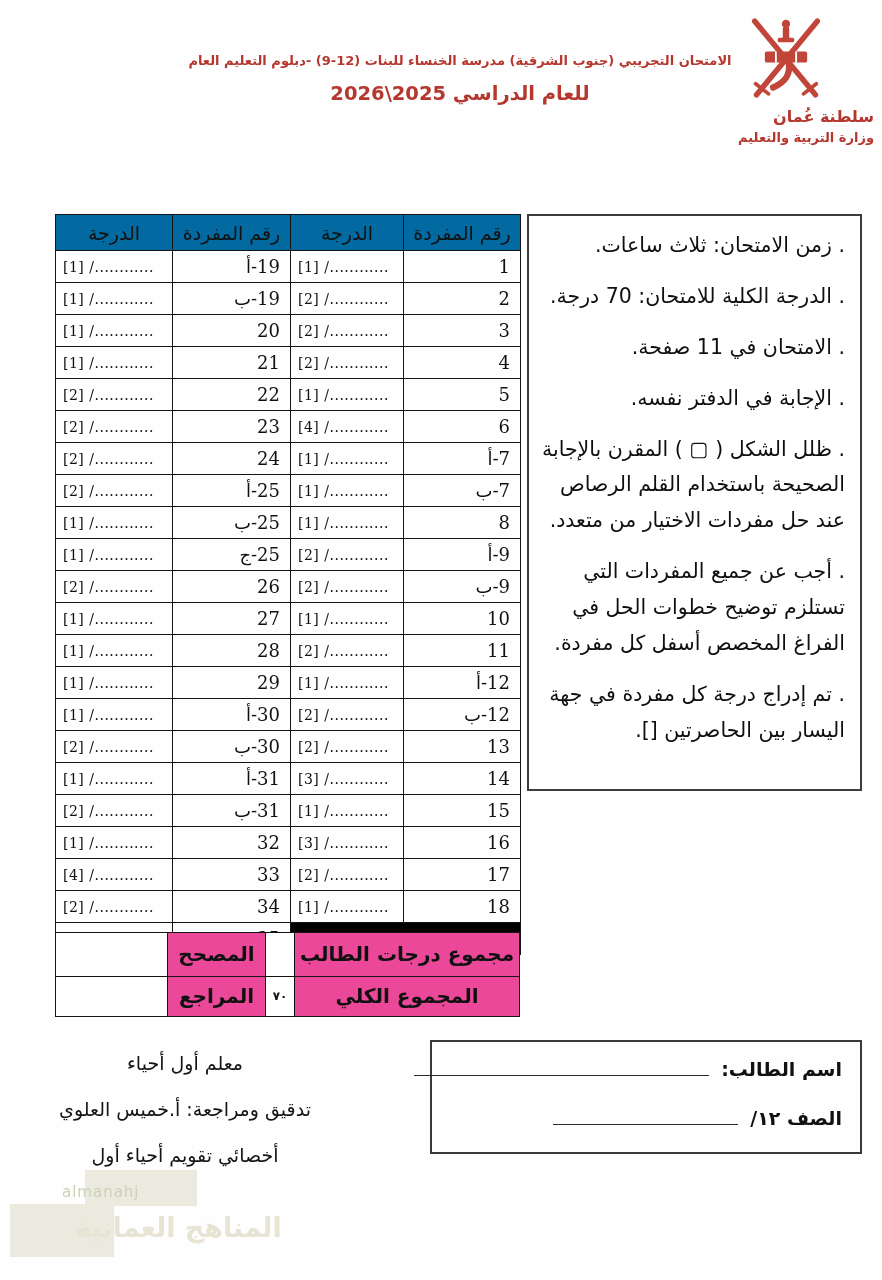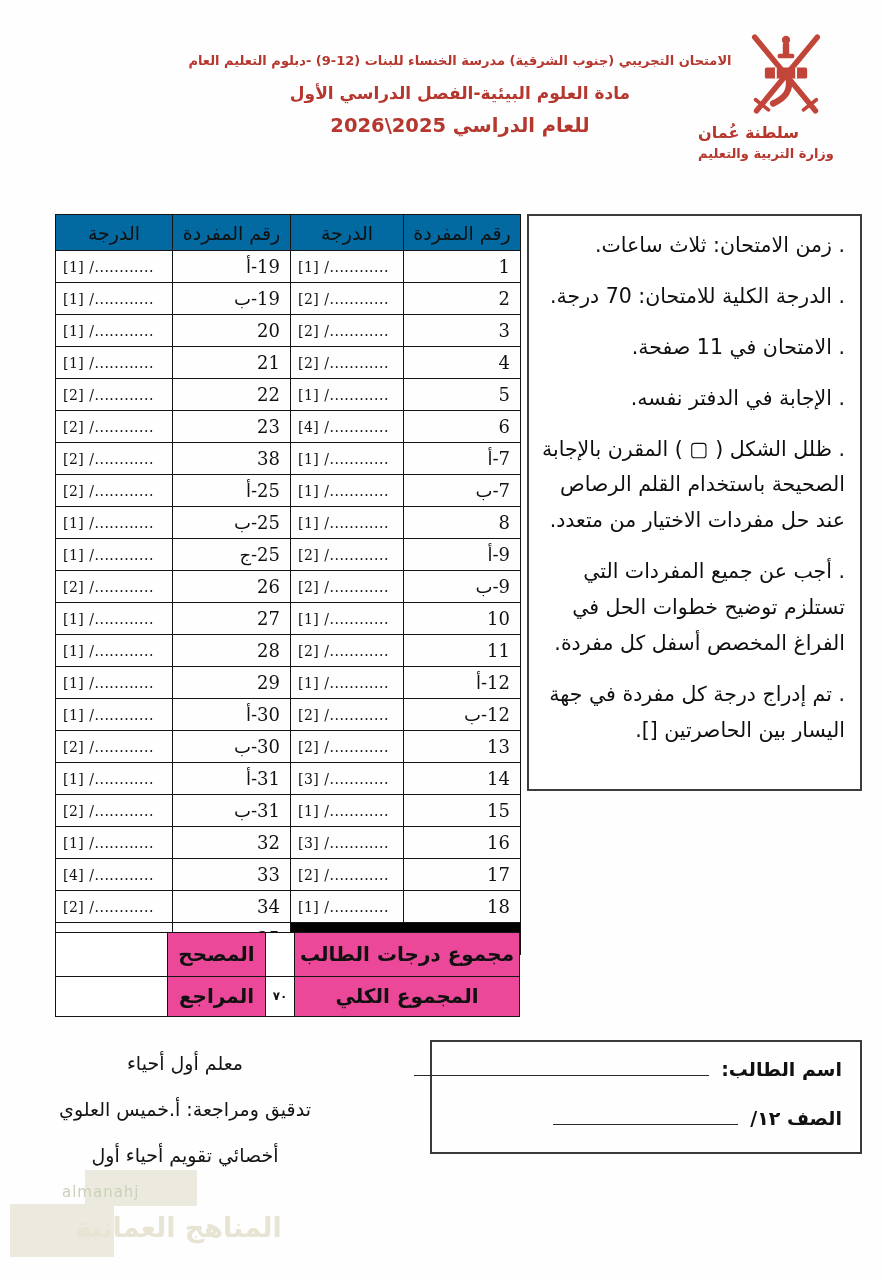--- a/index.html
+++ b/index.html
@@ -7,21 +7,21 @@
         font-family:"DejaVu Sans",sans-serif;direction:rtl;}
   
   .wm-sq{position:absolute;background:#eceade;z-index:0;}
   .wm-sq.upper{left:85px;top:1170px;width:112px;height:36px;}
   .wm-sq.lower{left:10px;top:1204px;width:104px;height:53px;}
   .wm-latin{position:absolute;left:62px;top:1183px;font-size:15px;color:#c9d2b8;
             direction:ltr;z-index:0;letter-spacing:1px;}
   .wm-arabic{position:absolute;left:75px;top:1212px;font-size:27px;font-weight:bold;
              color:#e7e4d3;z-index:0;}
   
-  .emblem{position:absolute;left:698px;top:28px;width:176px;text-align:left;z-index:1;}
+  .emblem{position:absolute;left:698px;top:12px;width:176px;text-align:right;z-index:1;}
   .emblem svg{display:block;margin:0 auto 2px;}
   .emblem .country{font-size:16px;font-weight:bold;color:#b5372e;line-height:22px;}
   .emblem .ministry{font-size:13px;font-weight:bold;color:#b5372e;line-height:19px;}
   
   .title-block{position:absolute;left:150px;top:46px;width:620px;text-align:center;
                color:#b5372e;font-weight:bold;z-index:1;}
   .title-block .l1{font-size:13px;line-height:30px;}
   .title-block .l2{font-size:17px;line-height:30px;margin-top:2px;}
   .title-block .l3{font-size:19.5px;line-height:30px;margin-top:3px;}
   
@@ -94,21 +94,20 @@
           <line x1="61" y1="43" x2="61" y2="55"></line>
         </g>
       </svg>
     </span>
     <div class="country">سلطنة عُمان</div>
     <div class="ministry">وزارة التربية والتعليم</div>
   </div>
 
   <div class="title-block">
     <div class="l1">الامتحان التجريبي (جنوب الشرقية) مدرسة الخنساء للبنات (12-9) -دبلوم التعليم العام</div>
-    <div class="l2">مادة العلوم البيئية-الفصل الدراسي الأول</div>
     <div class="l3">للعام الدراسي 2025\2026</div>
   </div>
 
   <div class="inst-box">
     <p>. زمن الامتحان: ثلاث ساعات.</p>
     <p>. الدرجة الكلية للامتحان: 70 درجة.</p>
     <p>. الامتحان في 11 صفحة.</p>
     <p>. الإجابة في الدفتر نفسه.</p>
     <p>. ظلل الشكل ( ▢ ) المقرن بالإجابة الصحيحة باستخدام القلم الرصاص عند حل مفردات الاختيار من متعدد.</p>
     <p>. أجب عن جميع المفردات التي تستلزم توضيح خطوات الحل في الفراغ المخصص أسفل كل مفردة.</p>
@@ -163,21 +162,21 @@
         </tr>
         <tr>
           <td class="item">6</td>
           <td class="score">[4] /............</td>
           <td class="item">23</td>
           <td class="score">[2] /............</td>
         </tr>
         <tr>
           <td class="item">7-أ</td>
           <td class="score">[1] /............</td>
-          <td class="item">38</td>
+          <td class="item">24</td>
           <td class="score">[2] /............</td>
         </tr>
         <tr>
           <td class="item">7-ب</td>
           <td class="score">[1] /............</td>
           <td class="item">25-أ</td>
           <td class="score">[2] /............</td>
         </tr>
         <tr>
           <td class="item">8</td>

